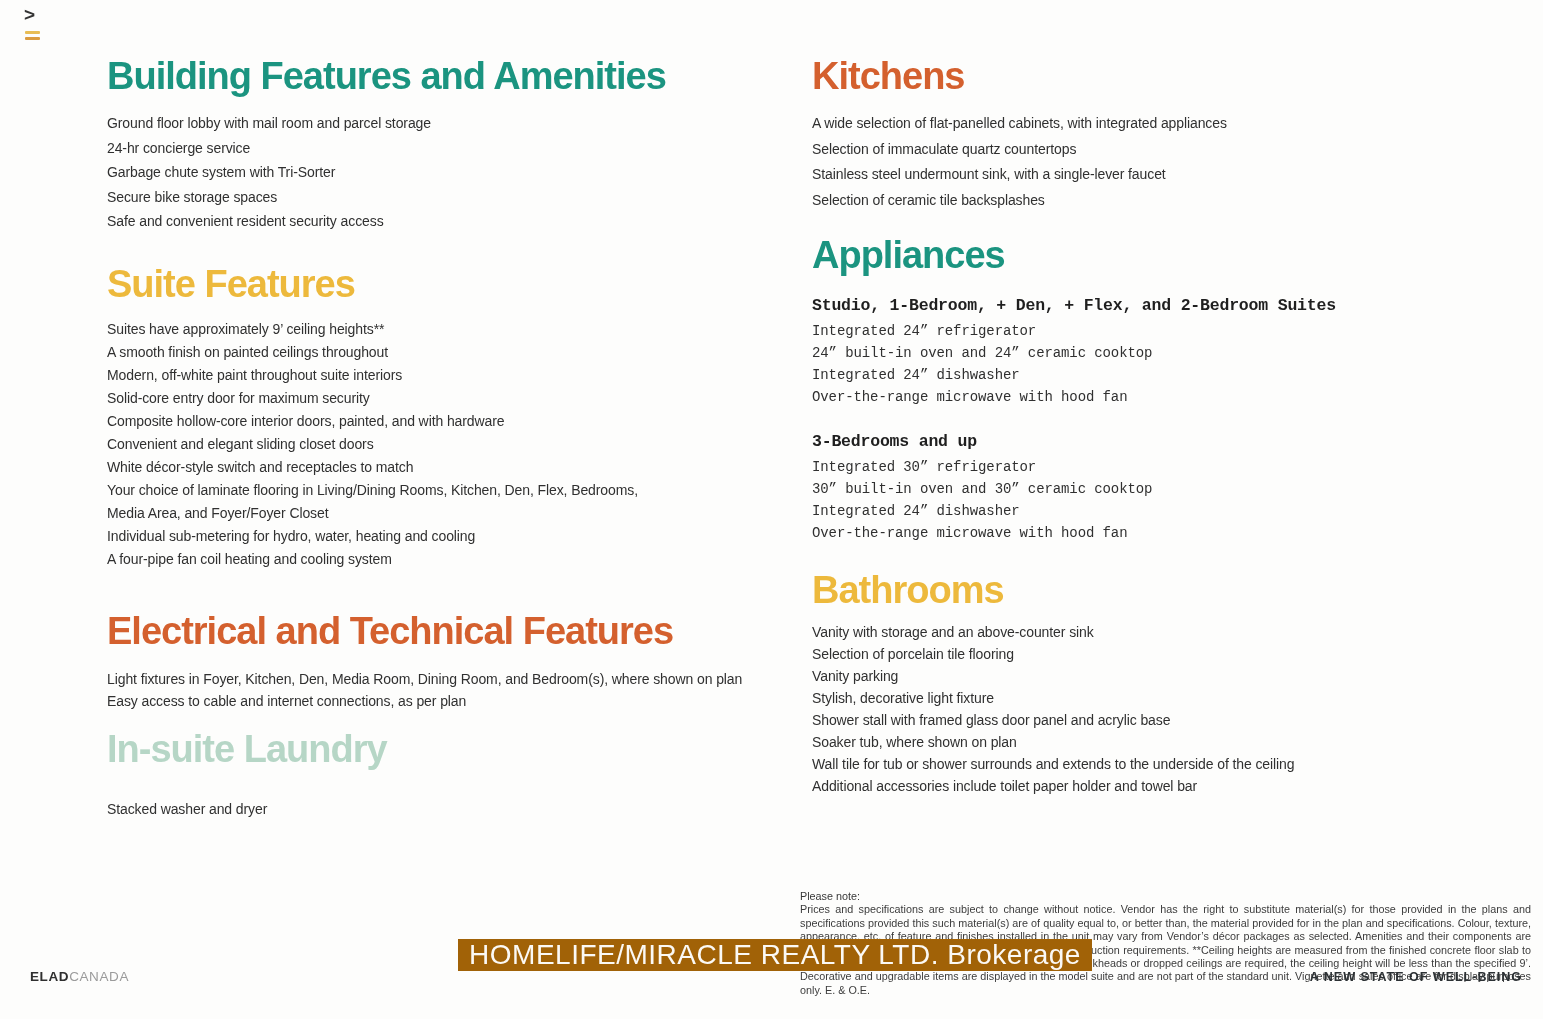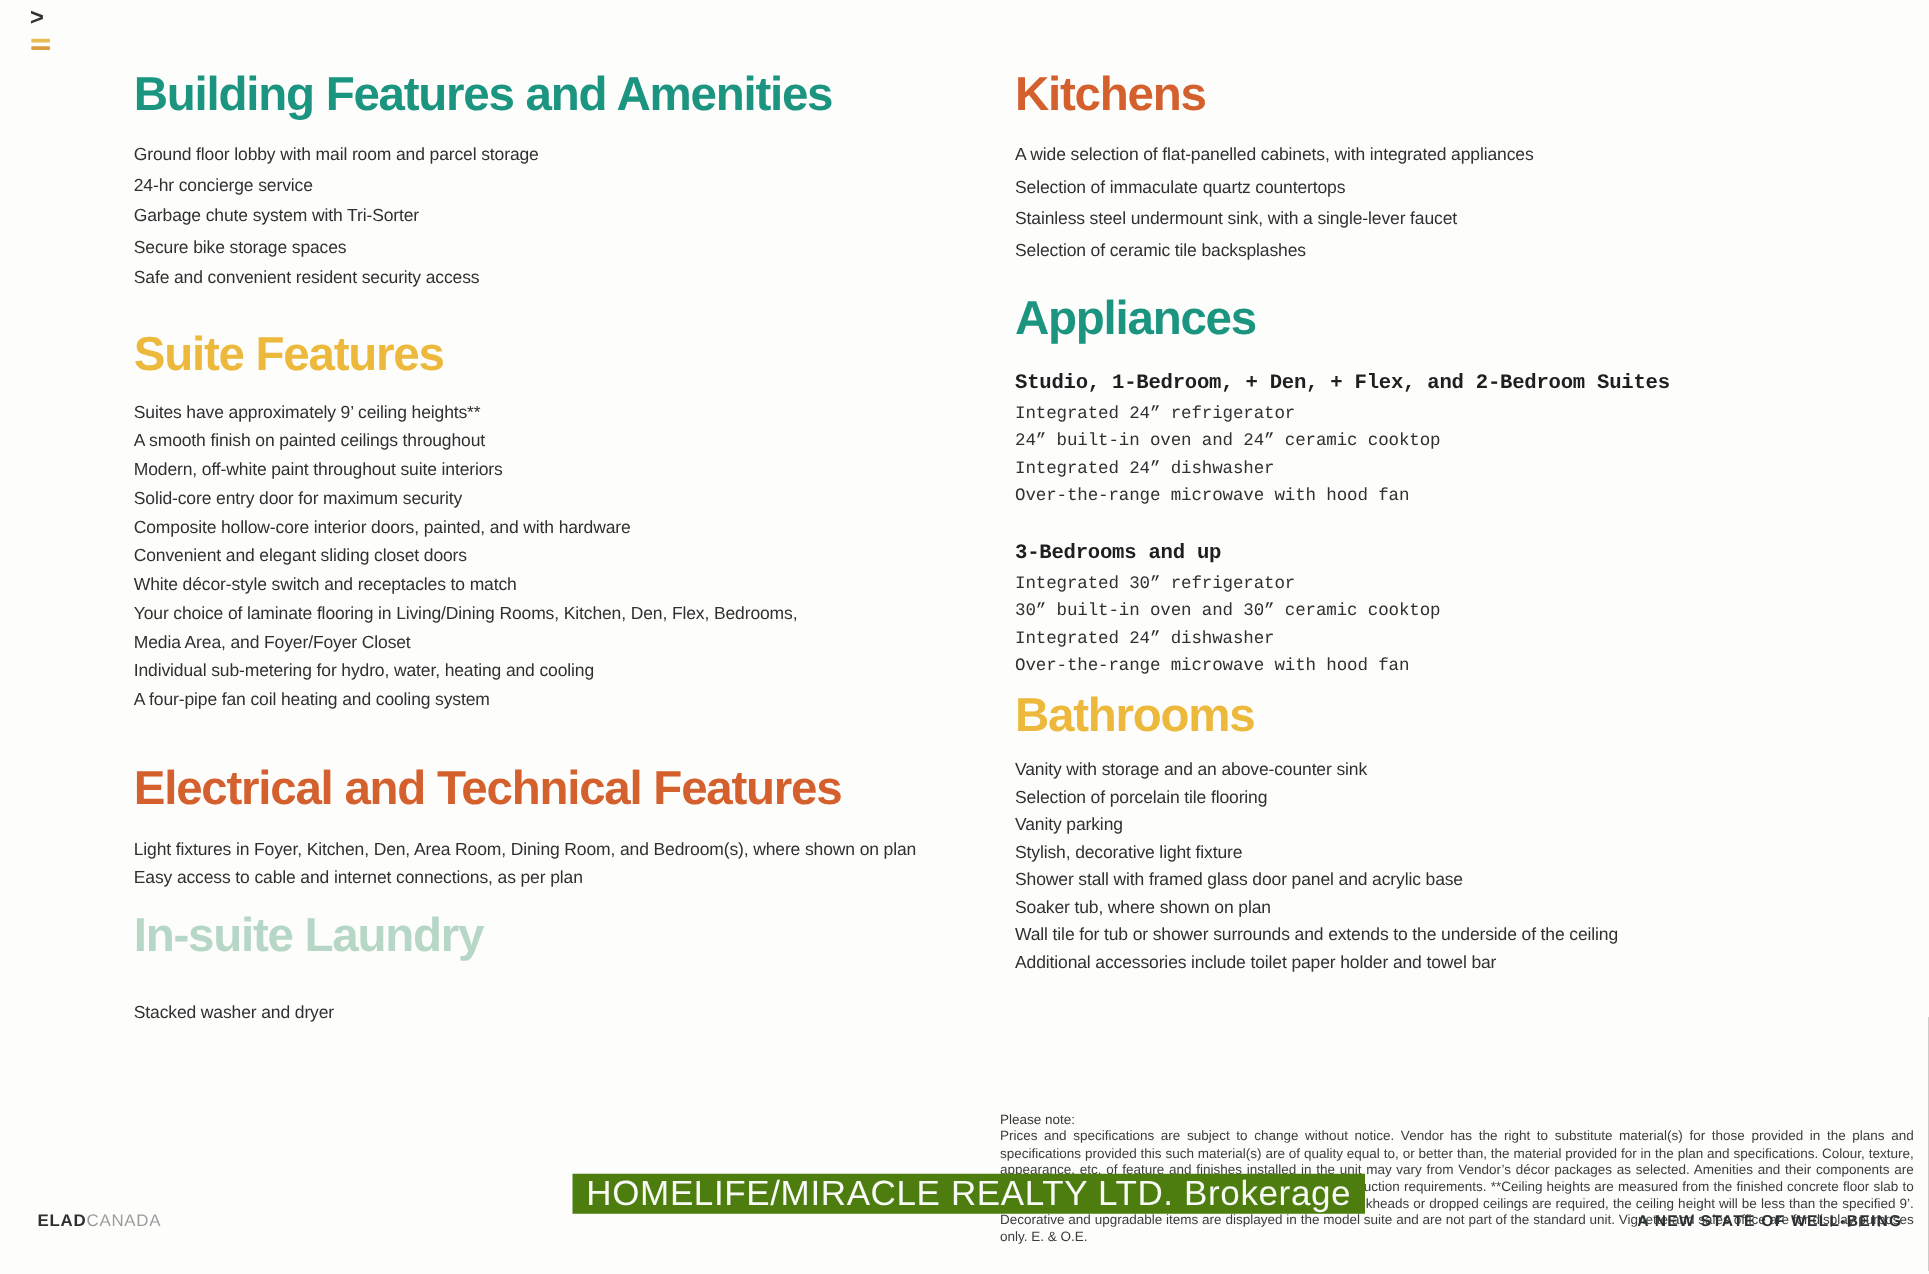--- a/index.html
+++ b/index.html
@@ -50,42 +50,42 @@
   .lh22 .item{line-height:22px;}
 
   
   .sec-building .sec-title{margin-bottom:14px;}
   .sec-suite{margin-top:30px;}     .sec-suite .sec-title{margin-bottom:13px;}
   .sec-electrical{margin-top:40px;}.sec-electrical .sec-title{margin-bottom:16px;}
   .sec-laundry{margin-top:16px;}   .sec-laundry .sec-title{margin-bottom:26px;}
 
   .sec-kitchens .sec-title{margin-bottom:14px;}
   .sec-appliances{margin-top:22px;} .sec-appliances .sec-title{margin-bottom:18px;}
-  .sec-bathrooms{margin-top:9px;}  .sec-bathrooms .sec-title{margin-bottom:10px;}
+  .sec-bathrooms{margin-top:26px;}  .sec-bathrooms .sec-title{margin-bottom:10px;}
 
   .group{margin:0;font-family:Liberation Mono, monospace;}
   .group + .group{margin-top:22px;}
   .group h2{
     margin:0 0 2px 0;
     font-size:16.5px;font-weight:700;color:#1f1f1f;letter-spacing:-0.2px;
     line-height:24px;
   }
 
   
   .note{position:absolute;left:800px;top:890px;width:731px;}
   .note .note-label{font-size:10.8px;color:#383838;line-height:13.4px;}
   .note .note-body{
     font-size:10.8px;color:#3c3c3c;line-height:13.4px;
     text-align:justify;
   }
 
   
   .watermark{
     position:absolute;left:458px;top:939px;width:634px;height:32px;
-    background:#4d7c0f;
+    background:#a16207;
     color:rgba(255,255,255,0.96);
     font-size:28px;line-height:32px;font-weight:500;letter-spacing:0.5px;
     text-align:center;white-space:nowrap;
   }
 
   
   .brand{position:absolute;left:30px;top:969px;font-size:13.5px;letter-spacing:0.6px;}
   .brand .b-bold{font-weight:700;color:#2f2f2f;}
   .brand .b-rest{font-weight:400;color:#9b9b9b;}
   .tagline{
@@ -131,21 +131,21 @@
           <div class="item">Your choice of laminate flooring in Living/Dining Rooms, Kitchen, Den, Flex, Bedrooms,
 Media Area, and Foyer/Foyer Closet</div>
           <div class="item">Individual sub-metering for hydro, water, heating and cooling</div>
           <div class="item">A four-pipe fan coil heating and cooling system</div>
         </div>
     </section>
 
     <section class="sec-electrical">
       <h1 class="sec-title orange">Electrical and Technical Features</h1>
       <div class="list lh225">
-          <div class="item">Light fixtures in Foyer, Kitchen, Den, Area Room, Dining Room, and Bedroom(s), where shown on plan</div>
+          <div class="item">Light fixtures in Foyer, Kitchen, Den, Media Room, Dining Room, and Bedroom(s), where shown on plan</div>
           <div class="item">Easy access to cable and internet connections, as per plan</div>
         </div>
     </section>
 
     <section class="sec-laundry">
       <h1 class="sec-title mint">In-suite Laundry</h1>
       <div class="list lh27">
           <div class="item">Stacked washer and dryer</div>
         </div>
     </section>

